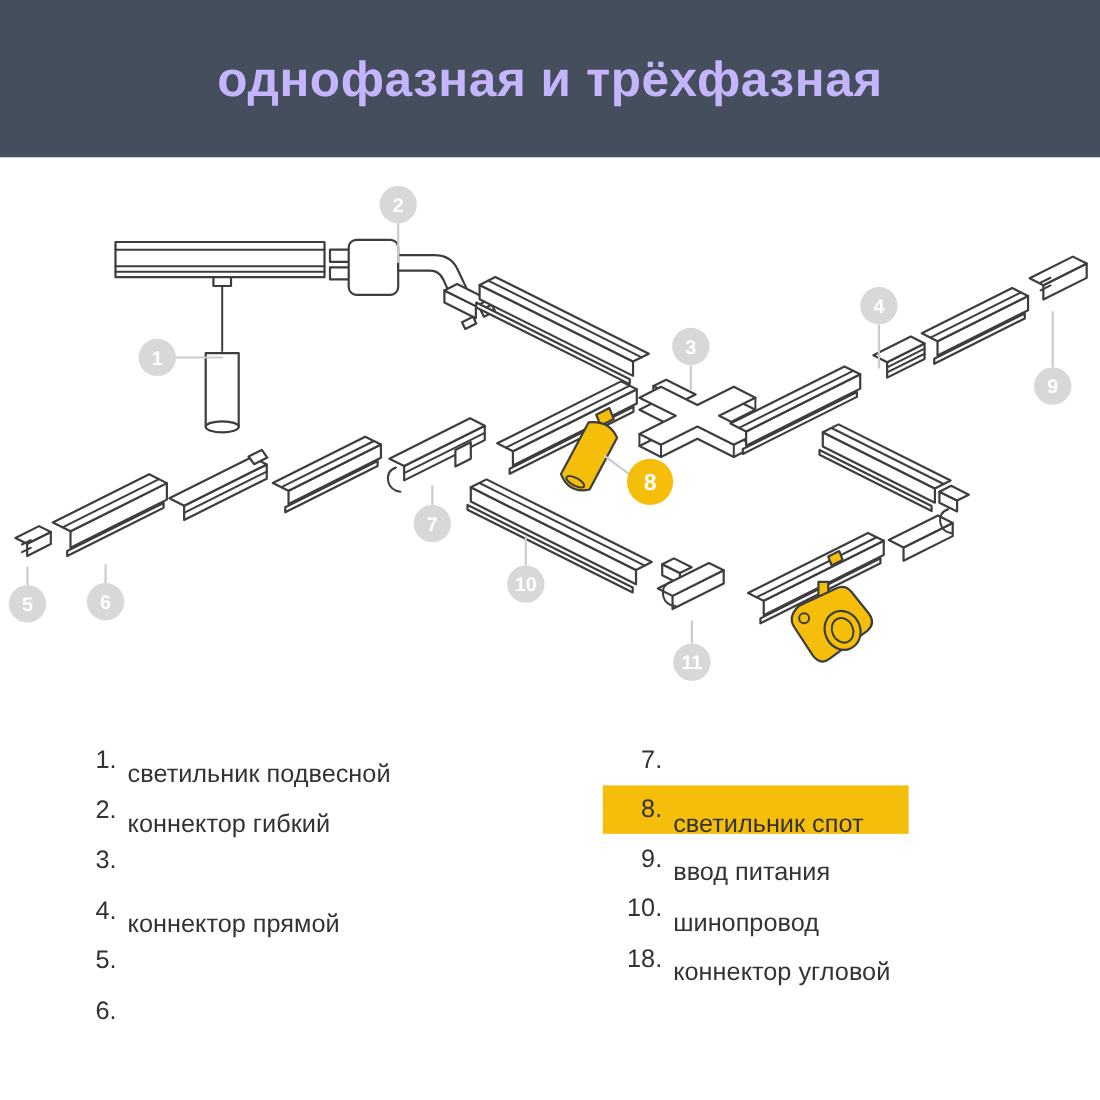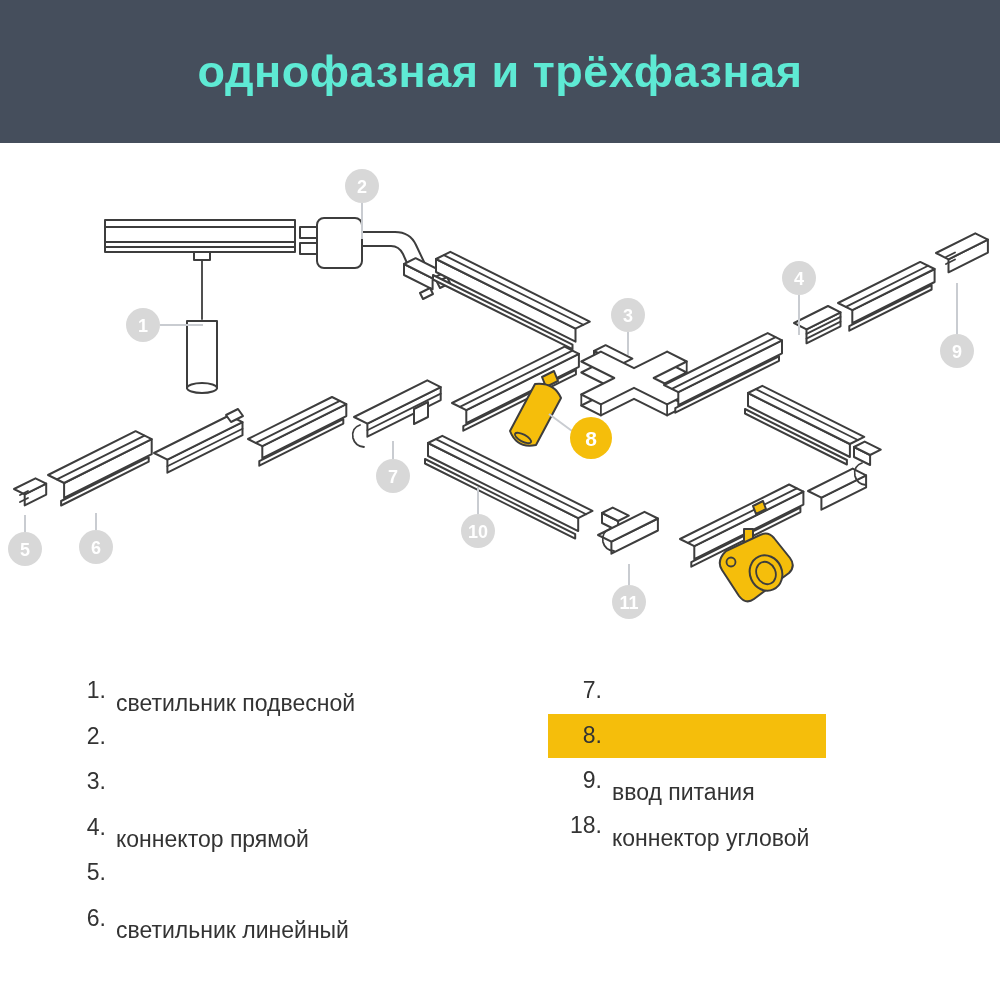--- a/index.html
+++ b/index.html
@@ -1,20 +1,20 @@
 <!DOCTYPE html>
 <html><head>
 <meta charset="utf-8">
 <style>
   html,body{margin:0;padding:0;}
   body{width:1000px;height:1000px;position:relative;background:#ffffff;overflow:hidden;
        font-family:"Liberation Sans","DejaVu Sans",sans-serif;}
   .header{position:absolute;left:0;top:0;width:1000px;height:143px;background:#454e5c;
           display:flex;flex-direction:column;justify-content:center;align-items:center;}
-  .header .t{color:#5eead4;font-size:45px;font-weight:700;line-height:57px;letter-spacing:.5px;text-align:center;}
+  .header .t{color:#c4b5fd;font-size:45px;font-weight:700;line-height:57px;letter-spacing:.5px;text-align:center;}
   #diag{position:absolute;left:0;top:143px;}
   .legend{position:absolute;top:668px;left:0;width:1000px;}
   .col{position:absolute;top:0;}
   .col.l{left:62px;width:420px;}
   .col.r{left:548px;width:420px;}
   .row{height:45.5px;display:flex;align-items:center;font-size:23px;color:#333333;}
   .row .num{width:44px;text-align:right;flex:none;}
   .col.r .row .num{width:54px;}
   .row .lab{margin-left:10px;white-space:nowrap;margin-top:25px;}
   .row.hl{background:#f5be0b;width:278px;height:44px;}
@@ -217,45 +217,50 @@
   </svg>
 
 <div class="legend">
   <div class="col l">
     <div class="row">
         <span class="num">1.</span>
         <span class="lab">светильник подвесной</span>
       </div>
     <div class="row">
         <span class="num">2.</span>
+        <span class="lab">коннектор гибкий</span>
       </div>
     <div class="row">
         <span class="num">3.</span>
       </div>
     <div class="row">
         <span class="num">4.</span>
         <span class="lab">коннектор прямой</span>
       </div>
     <div class="row">
         <span class="num">5.</span>
       </div>
     <div class="row">
         <span class="num">6.</span>
-        <span class="lab">светильник линейный</span>
       </div>
   </div>
   <div class="col r">
     <div class="row">
         <span class="num">7.</span>
       </div>
     <div class="row hl">
         <span class="num">8.</span>
+        <span class="lab">светильник спот</span>
       </div>
     <div class="row">
         <span class="num">9.</span>
         <span class="lab">ввод питания</span>
       </div>
     <div class="row">
+        <span class="num">10.</span>
+        <span class="lab">шинопровод</span>
+      </div>
+    <div class="row">
         <span class="num">18.</span>
         <span class="lab">коннектор угловой</span>
       </div>
   </div>
 </div>
 
 </body></html>

